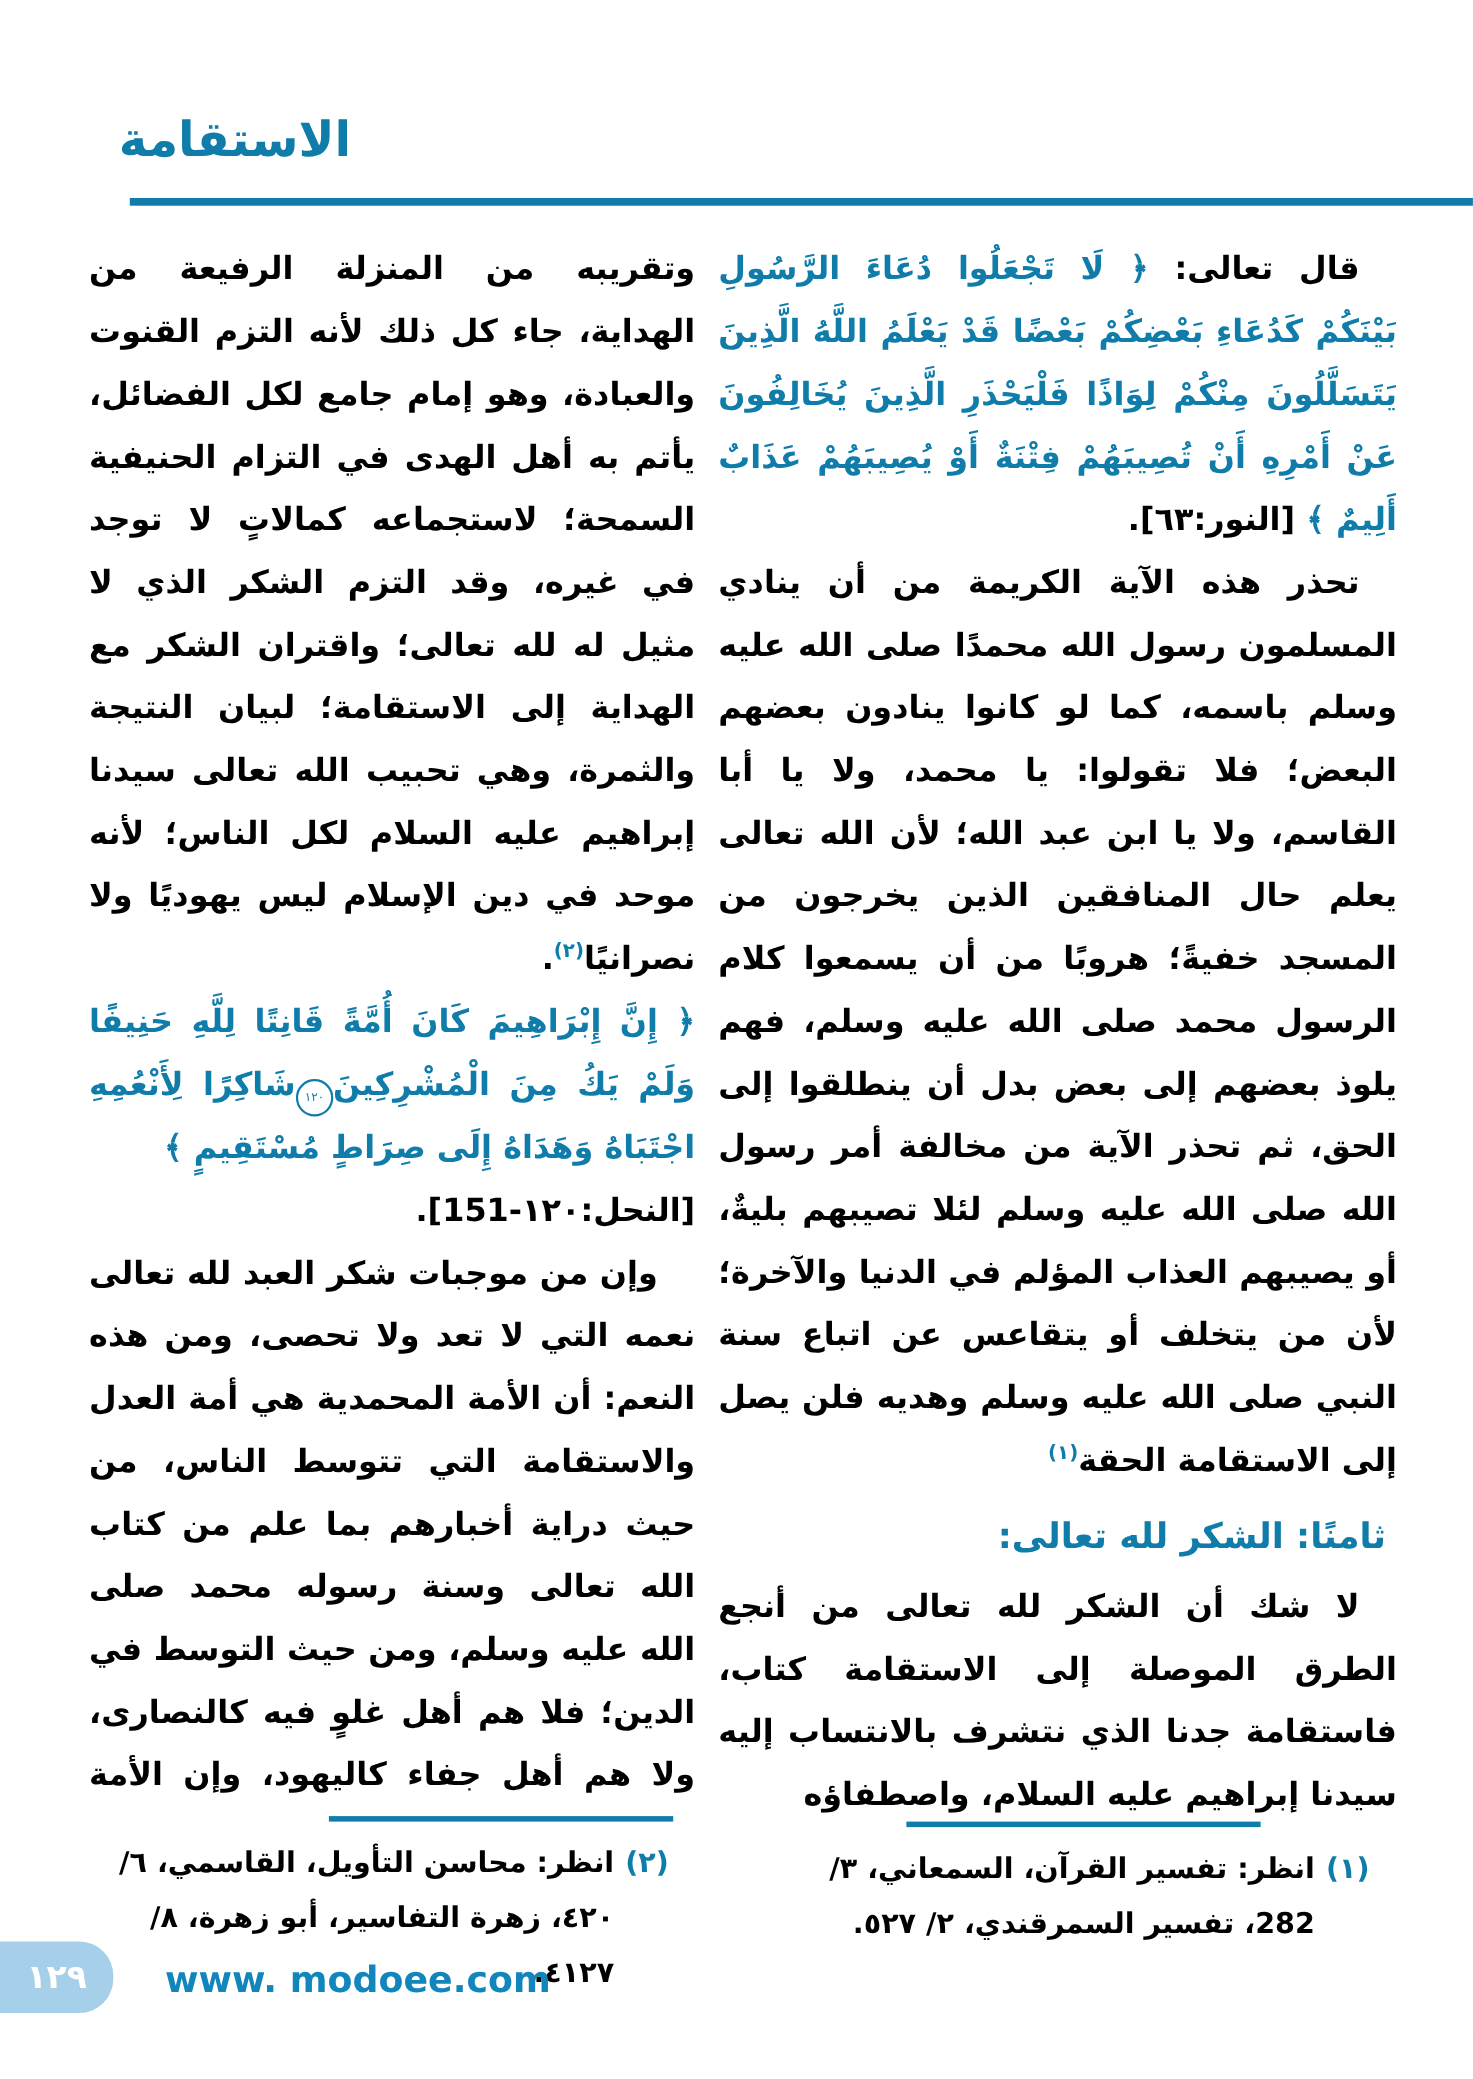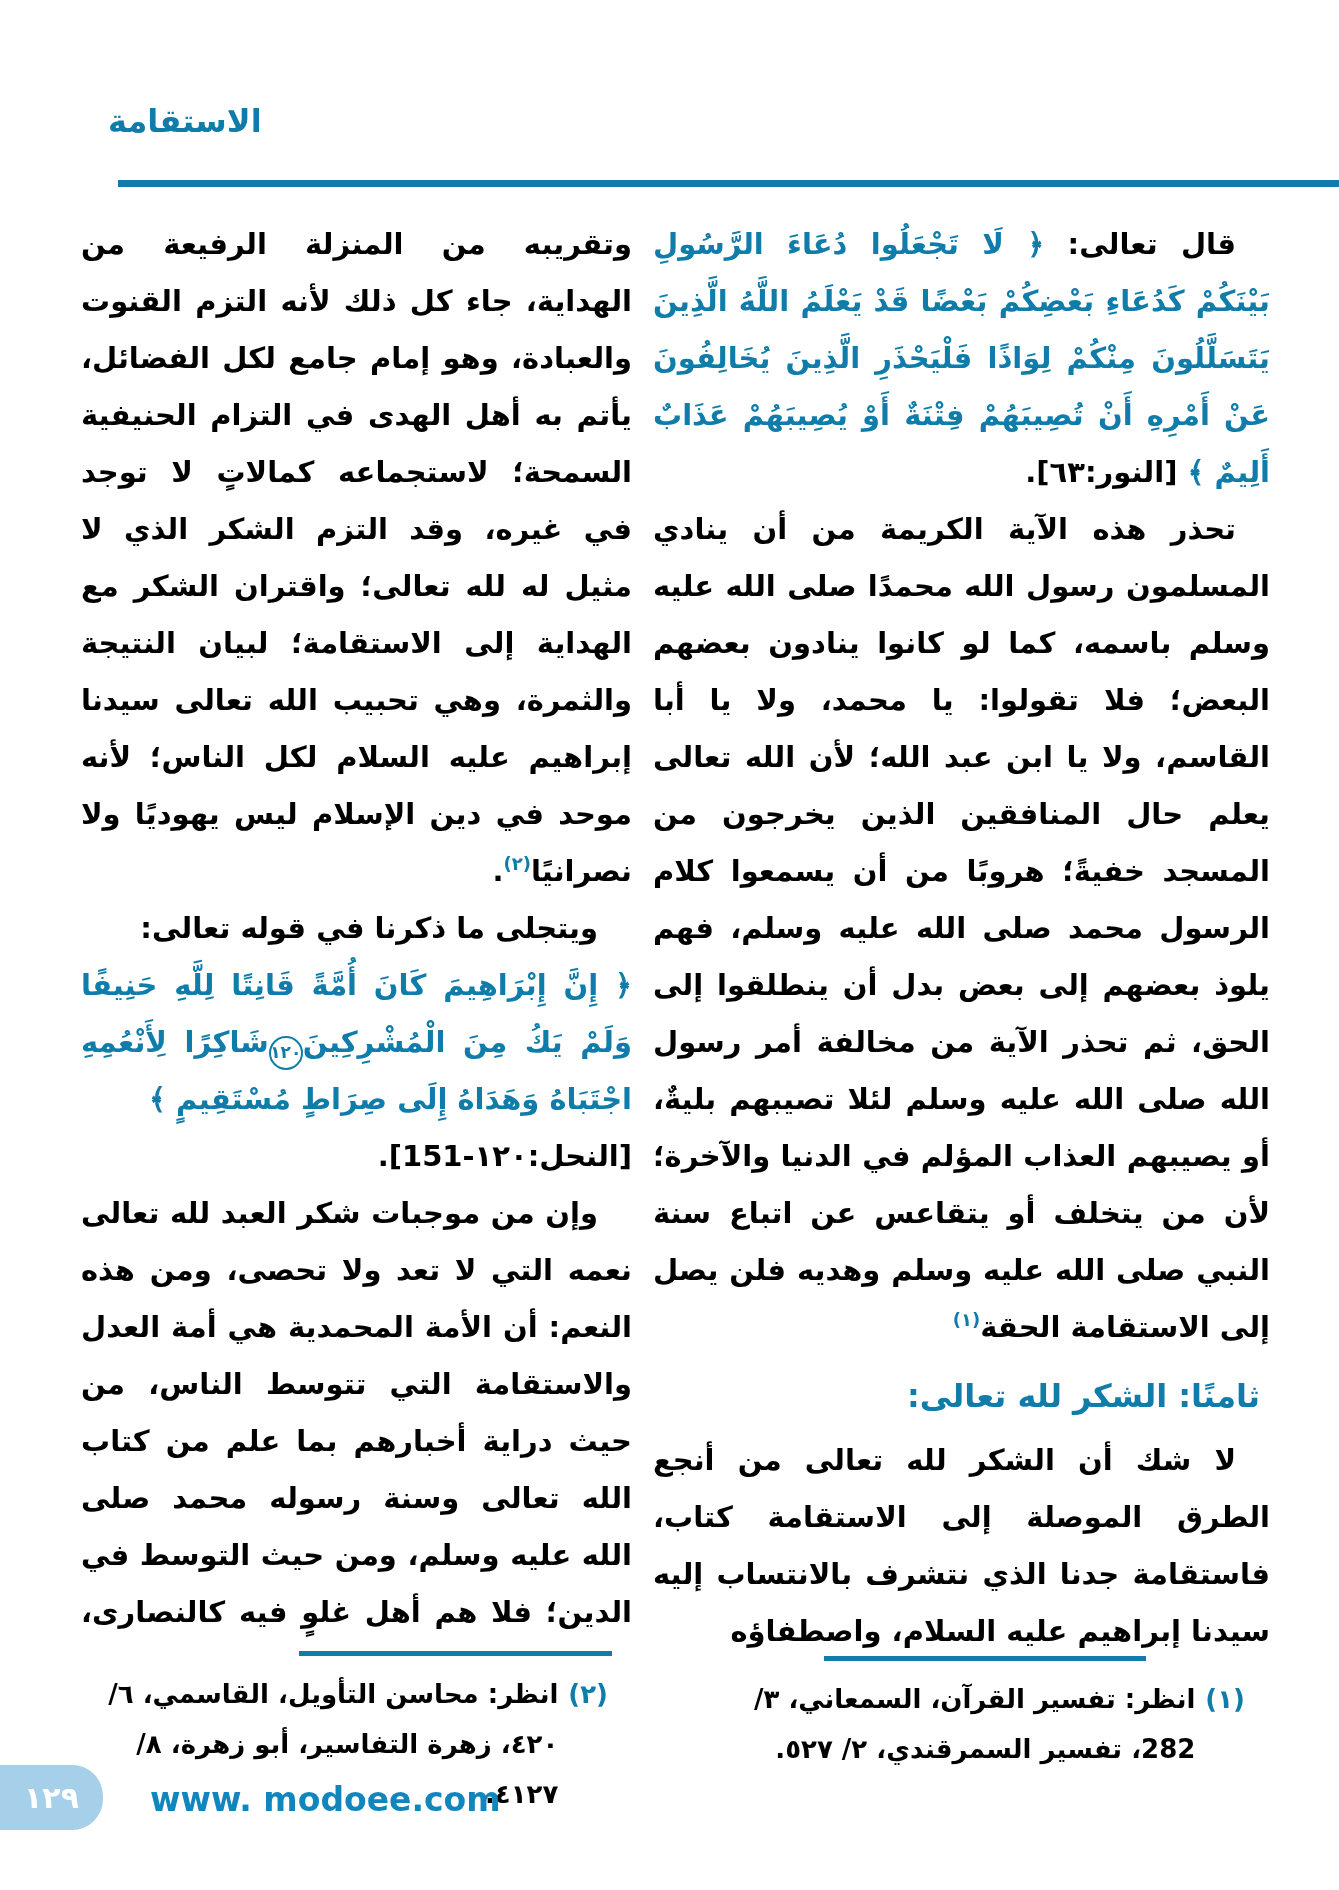--- a/index.html
+++ b/index.html
@@ -15,21 +15,21 @@
     width:1339px;height:1890px;
     background:#ffffff;
     margin:0 auto;
     direction:rtl;
     font-family:"DejaVu Sans", sans-serif;
     color:var(--color-text);
     overflow:hidden;
   }
   .running-head{
     position:absolute;left:108px;top:102px;
-    font-size:32px;font-weight:bold;
+    font-size:44px;font-weight:bold;
     color:var(--color-accent);
     letter-spacing:1px;
   }
   .header-rule{
     position:absolute;left:118px;top:180px;
     width:1221px;height:7px;
     background:var(--color-accent);
   }
   .col{
     position:absolute;top:216px;
@@ -54,21 +54,21 @@
     color:var(--color-accent);
     font-size:18px;
     vertical-align:super;
     line-height:0;
   }
   .ayah-badge{
     display:inline-flex;align-items:center;justify-content:center;
     width:34px;height:34px;
     border:2px solid var(--color-accent);
     border-radius:50%;
-    font-size:17px;font-weight:bold;
+    font-size:11px;font-weight:normal;
     color:var(--color-accent);
     vertical-align:-6px;
     margin:0 0;
     line-height:1;
   }
   .verse-ref{color:var(--color-text);}
   .fn-rule{position:absolute;height:5px;background:var(--color-accent);}
   .fn-rule-right{top:1656px;left:824px;width:322px;}
   .fn-rule-left{top:1651px;left:299px;width:313px;}
   .footnote{
@@ -107,21 +107,20 @@
 
   <div class="col col-right">
     <p class="indent"><span>قال تعالى: </span><span class="quran">﴿ لَا تَجْعَلُوا دُعَاءَ الرَّسُولِ بَيْنَكُمْ كَدُعَاءِ بَعْضِكُمْ بَعْضًا قَدْ يَعْلَمُ اللَّهُ الَّذِينَ يَتَسَلَّلُونَ مِنْكُمْ لِوَاذًا فَلْيَحْذَرِ الَّذِينَ يُخَالِفُونَ عَنْ أَمْرِهِ أَنْ تُصِيبَهُمْ فِتْنَةٌ أَوْ يُصِيبَهُمْ عَذَابٌ أَلِيمٌ ﴾</span><span class="verse-ref"> [النور:٦٣].</span></p>
     <p class="indent"><span>تحذر هذه الآية الكريمة من أن ينادي المسلمون رسول الله محمدًا صلى الله عليه وسلم باسمه، كما لو كانوا ينادون بعضهم البعض؛ فلا تقولوا: يا محمد، ولا يا أبا القاسم، ولا يا ابن عبد الله؛ لأن الله تعالى يعلم حال المنافقين الذين يخرجون من المسجد خفيةً؛ هروبًا من أن يسمعوا كلام الرسول محمد صلى الله عليه وسلم، فهم يلوذ بعضهم إلى بعض بدل أن ينطلقوا إلى الحق، ثم تحذر الآية من مخالفة أمر رسول الله صلى الله عليه وسلم لئلا تصيبهم بليةٌ، أو يصيبهم العذاب المؤلم في الدنيا والآخرة؛ لأن من يتخلف أو يتقاعس عن اتباع سنة النبي صلى الله عليه وسلم وهديه فلن يصل إلى الاستقامة الحقة</span><sup class="fn-mark">(١)</sup></p>
     <div class="section-heading">ثامنًا: الشكر لله تعالى:</div>
     <p class="indent">لا شك أن الشكر لله تعالى من أنجع الطرق الموصلة إلى الاستقامة كتاب، فاستقامة جدنا الذي نتشرف بالانتساب إليه سيدنا إبراهيم عليه السلام، واصطفاؤه</p>
   </div>
 
   <div class="col col-left">
     <p><span>وتقريبه من المنزلة الرفيعة من الهداية، جاء كل ذلك لأنه التزم القنوت والعبادة، وهو إمام جامع لكل الفضائل، يأتم به أهل الهدى في التزام الحنيفية السمحة؛ لاستجماعه كمالاتٍ لا توجد في غيره، وقد التزم الشكر الذي لا مثيل له لله تعالى؛ واقتران الشكر مع الهداية إلى الاستقامة؛ لبيان النتيجة والثمرة، وهي تحبيب الله تعالى سيدنا إبراهيم عليه السلام لكل الناس؛ لأنه موحد في دين الإسلام ليس يهوديًا ولا نصرانيًا</span><sup class="fn-mark">(٢)</sup><span>.</span></p>
-    <p class="indent">ويتجلى ما ذكرنا في قوله تعالى:</p>
     <p><span class="quran">﴿ إِنَّ إِبْرَاهِيمَ كَانَ أُمَّةً قَانِتًا لِلَّهِ حَنِيفًا وَلَمْ يَكُ مِنَ الْمُشْرِكِينَ</span><span class="ayah-badge">١٢٠</span><span class="quran">شَاكِرًا لِأَنْعُمِهِ اجْتَبَاهُ وَهَدَاهُ إِلَى صِرَاطٍ مُسْتَقِيمٍ ﴾</span></p>
     <p>[النحل:١٢٠-151].</p>
     <p class="indent">وإن من موجبات شكر العبد لله تعالى نعمه التي لا تعد ولا تحصى، ومن هذه النعم: أن الأمة المحمدية هي أمة العدل والاستقامة التي تتوسط الناس، من حيث دراية أخبارهم بما علم من كتاب الله تعالى وسنة رسوله محمد صلى الله عليه وسلم، ومن حيث التوسط في الدين؛ فلا هم أهل غلوٍ فيه كالنصارى، ولا هم أهل جفاء كاليهود، وإن الأمة شاهدةٌ على جميع الناس منذ سيدنا آدم عليه السلام إلى يوم القيامة،</p>
   </div>
 
   <div class="fn-rule fn-rule-right"></div>
   <div class="footnote footnote-right">
     <span class="marker">(١)</span>
     <span class="fn-text">انظر: تفسير القرآن، السمعاني، ٣/ 282، تفسير السمرقندي، ٢/ ٥٢٧.</span>
   </div>

